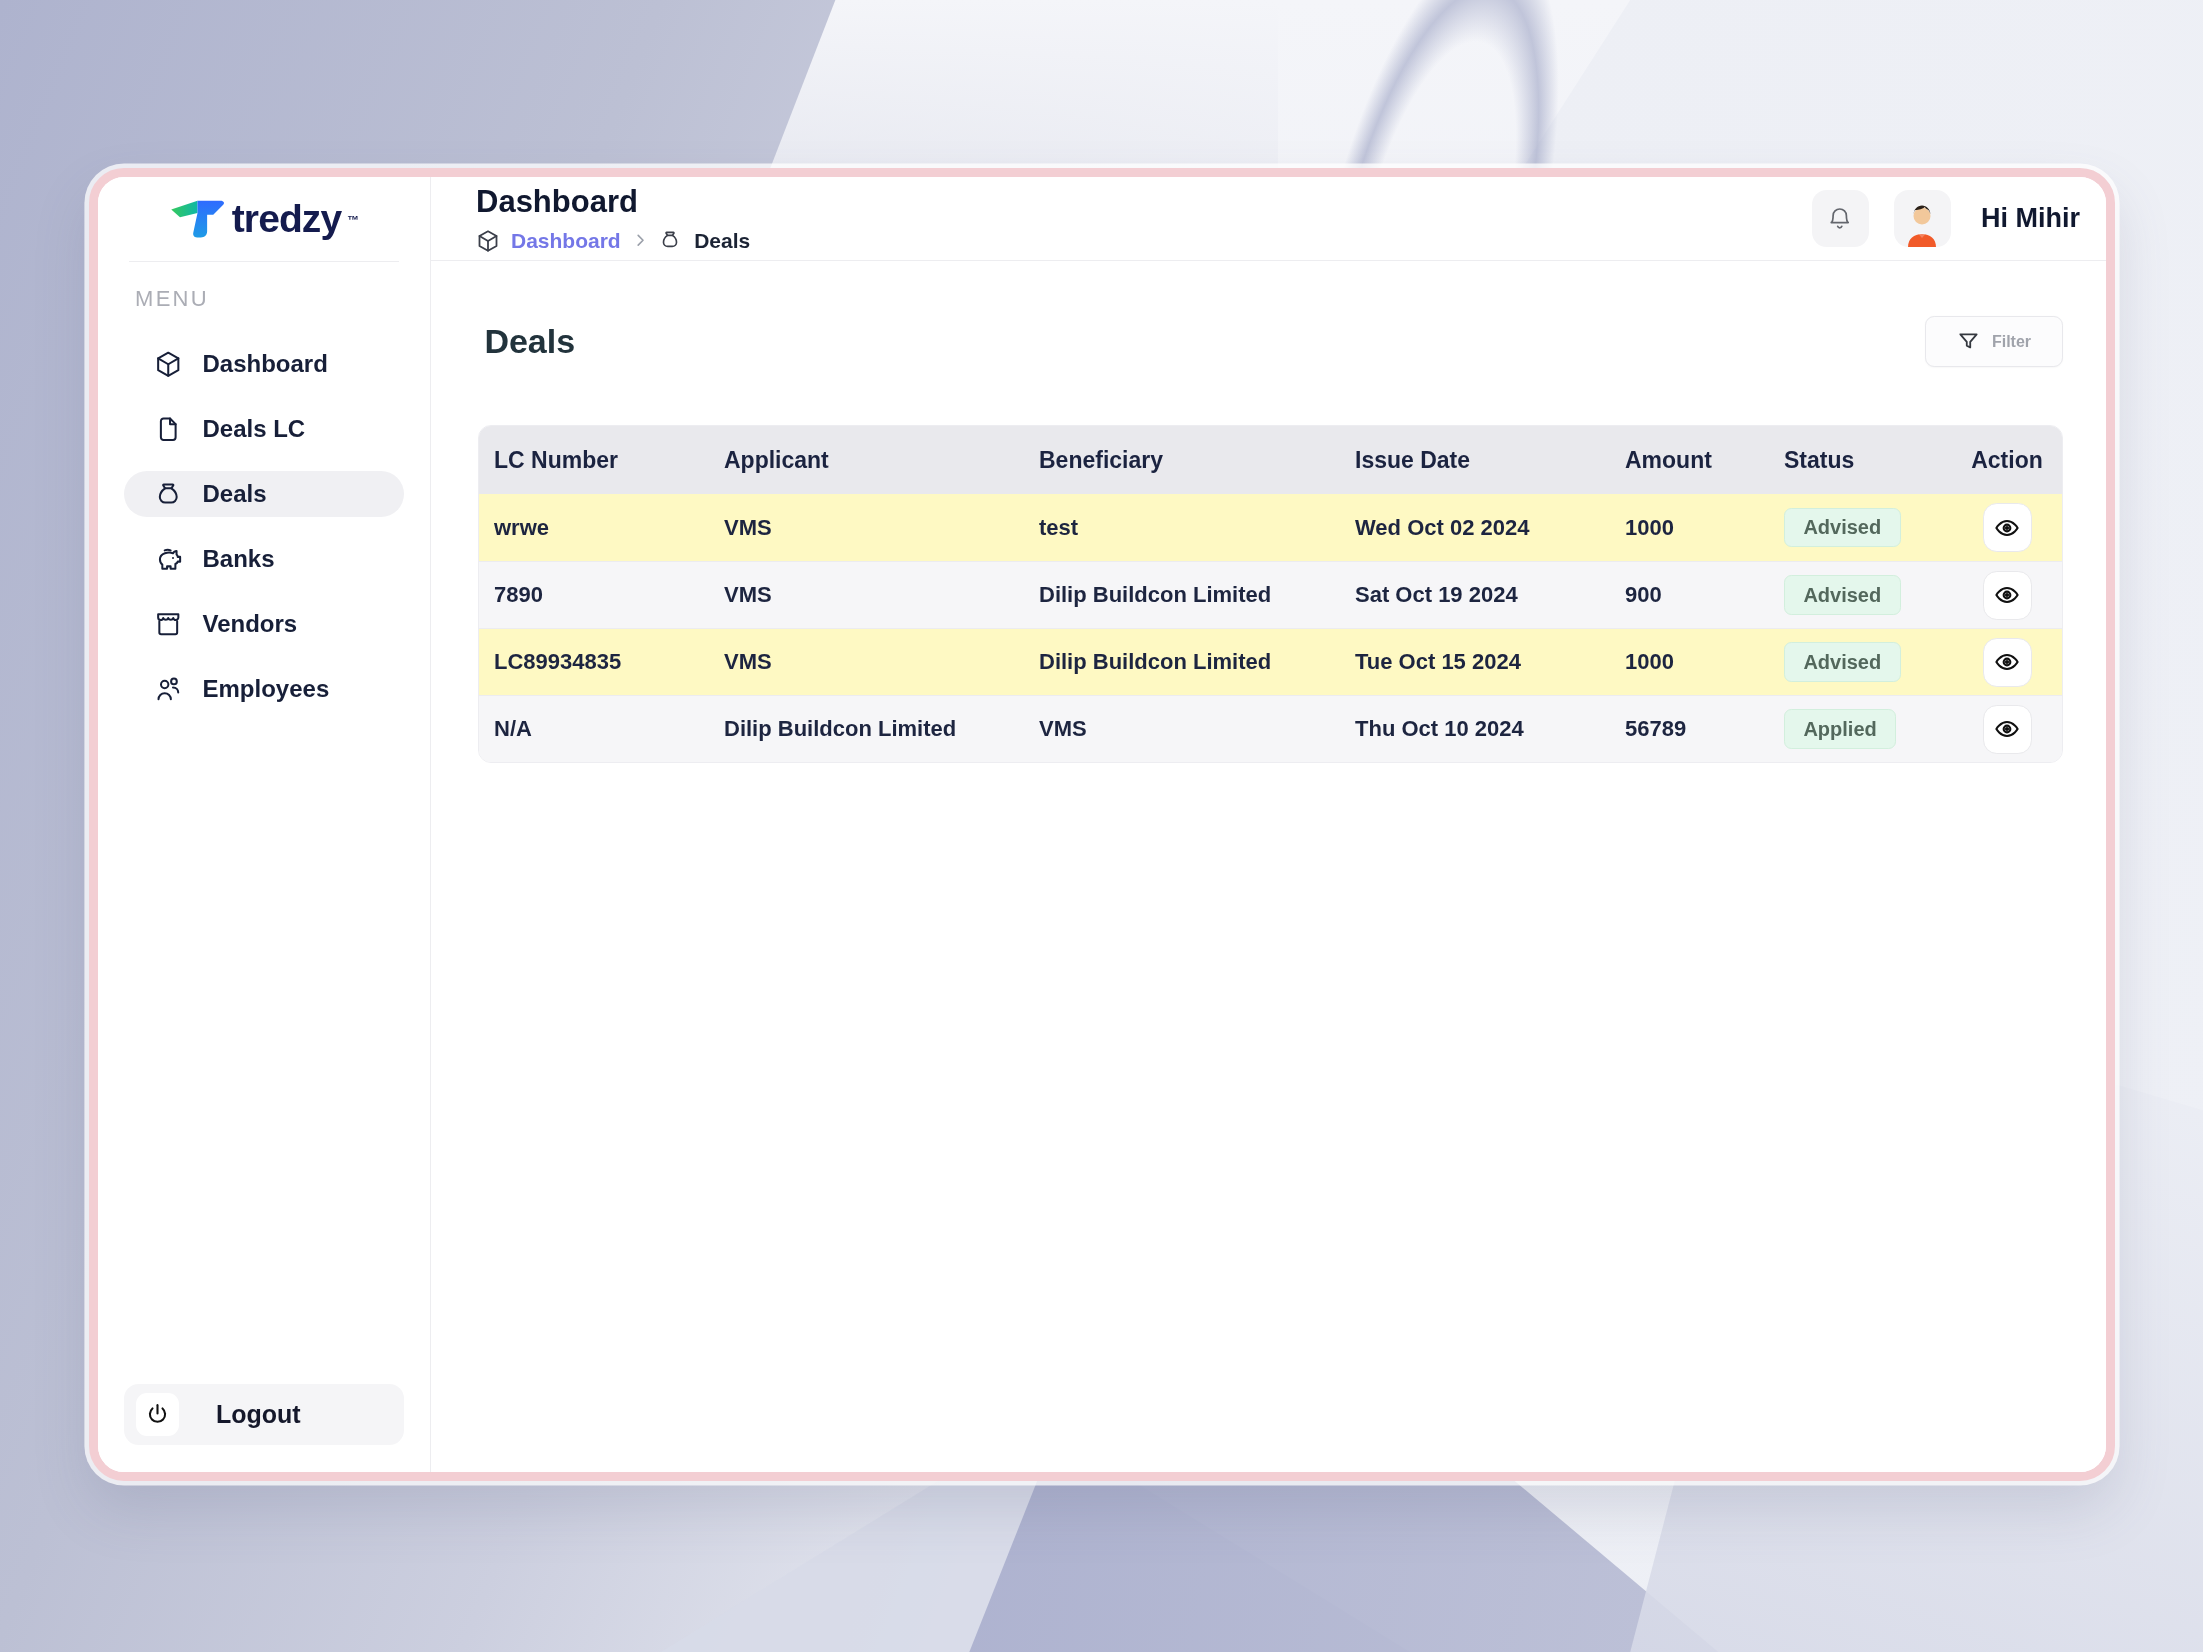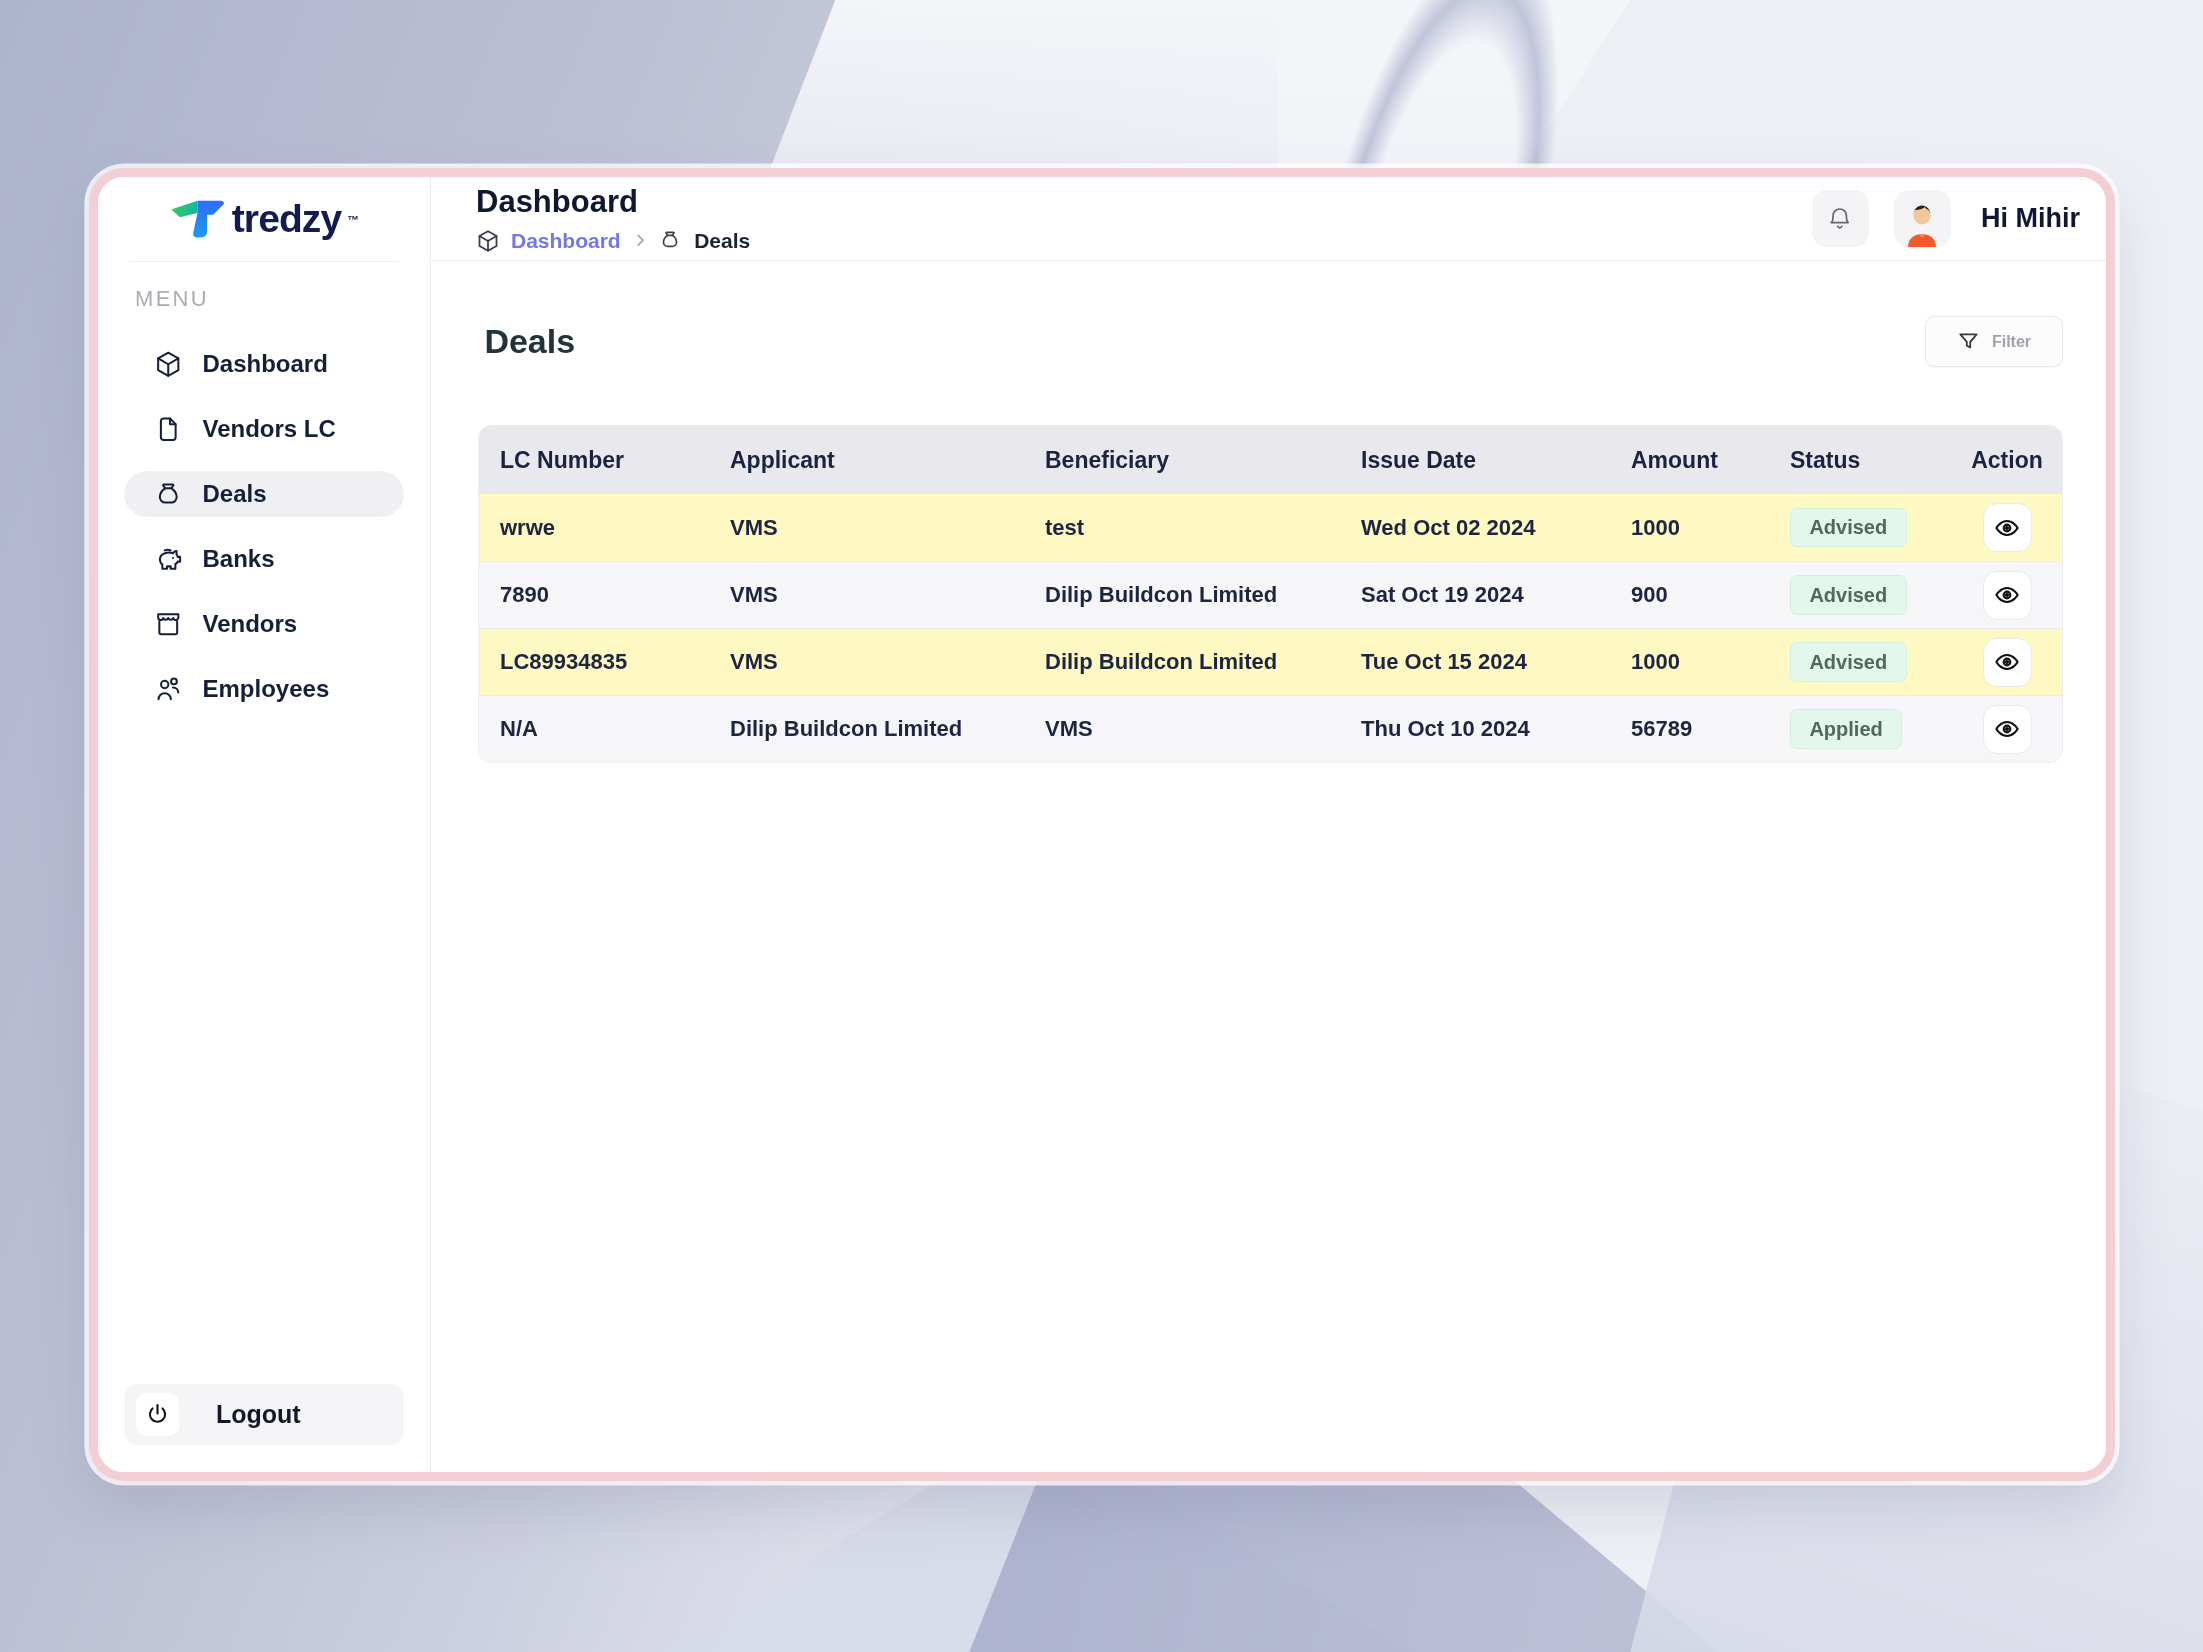--- a/index.html
+++ b/index.html
@@ -83,21 +83,21 @@
   .filter-btn .ic { width:23px; height:23px; color:#34383f; display:flex; }
   .filter-btn .lbl { font-size:16px; font-weight:600; color:#a0a3ab; }
 
   
   .table { margin-top:58px; width:1585px; border:0.9px solid #ededf1; border-radius:13px; overflow:hidden; }
   .t-row { display:grid; grid-template-columns:230px 315px 316px 270px 159px 196px 1fr;
     align-items:center; height:67px; background:#fef9c3; }
   .t-head { height:68px; background:#e9e9ed; }
   .t-row + .t-row { border-top:0.9px solid #ececf0; }
   .t-row.alt { background:#f6f6f8; }
-  .t-cell { padding-left:21px; font-size:22px; font-weight:700; color:#1d2540; }
+  .t-cell { padding-left:15px; font-size:22px; font-weight:700; color:#1d2540; }
   .t-head .t-cell { font-size:23px; font-weight:800; color:#1b2340; }
   .badge { display:inline-block; background:#e4f7ec; border:0.9px solid #d2efdd; color:#53685c;
     font-size:20px; font-weight:700; border-radius:7.3px; padding:7.3px 18.4px; }
   .cell-action { display:flex; justify-content:center; padding-right:13px; }
   .eye-btn { width:49px; height:49px; background:#fff; border:0.9px solid #e9e9ec;
     border-radius:13.8px; display:flex; align-items:center; justify-content:center;
     cursor:pointer; color:#101010; }
   svg { display:block; }
 </style>
 </head>
@@ -150,21 +150,21 @@
           </span>
         <span class="lbl">Dashboard</span>
       </div>
       <div class="menu-item">
         <span class="ic">
           <svg viewBox="0 0 24 24" width="28.5" height="28.5" fill="none" stroke="currentColor" stroke-width="1.7" stroke-linejoin="round" stroke-linecap="round">
             <path d="M13.5 3H8a2.2 2.2 0 0 0-2.2 2.2v13.6A2.2 2.2 0 0 0 8 21h8a2.2 2.2 0 0 0 2.2-2.2V7.7z"></path>
               <path d="M13.5 3v4.7h4.7"></path>
           </svg>
           </span>
-        <span class="lbl">Vendors LC</span>
+        <span class="lbl">Deals LC</span>
       </div>
       <div class="menu-item active">
         <span class="ic">
           <svg viewBox="0 0 24 24" width="28.5" height="28.5" fill="none" stroke="currentColor" stroke-width="1.7" stroke-linejoin="round" stroke-linecap="round">
             <path d="M9.3 7 7.8 4.6c-.3-.5 0-.9.5-.9h7.4c.5 0 .8.4.5.9L14.7 7"></path>
             <path d="M9.3 7h5.4c2.9 2 4.4 4.6 4.4 7.4a4.6 4.6 0 0 1-4.6 4.6H9.5a4.6 4.6 0 0 1-4.6-4.6C4.9 11.6 6.4 9 9.3 7z"></path>
           </svg>
           </span>
         <span class="lbl">Deals</span>
       </div>

